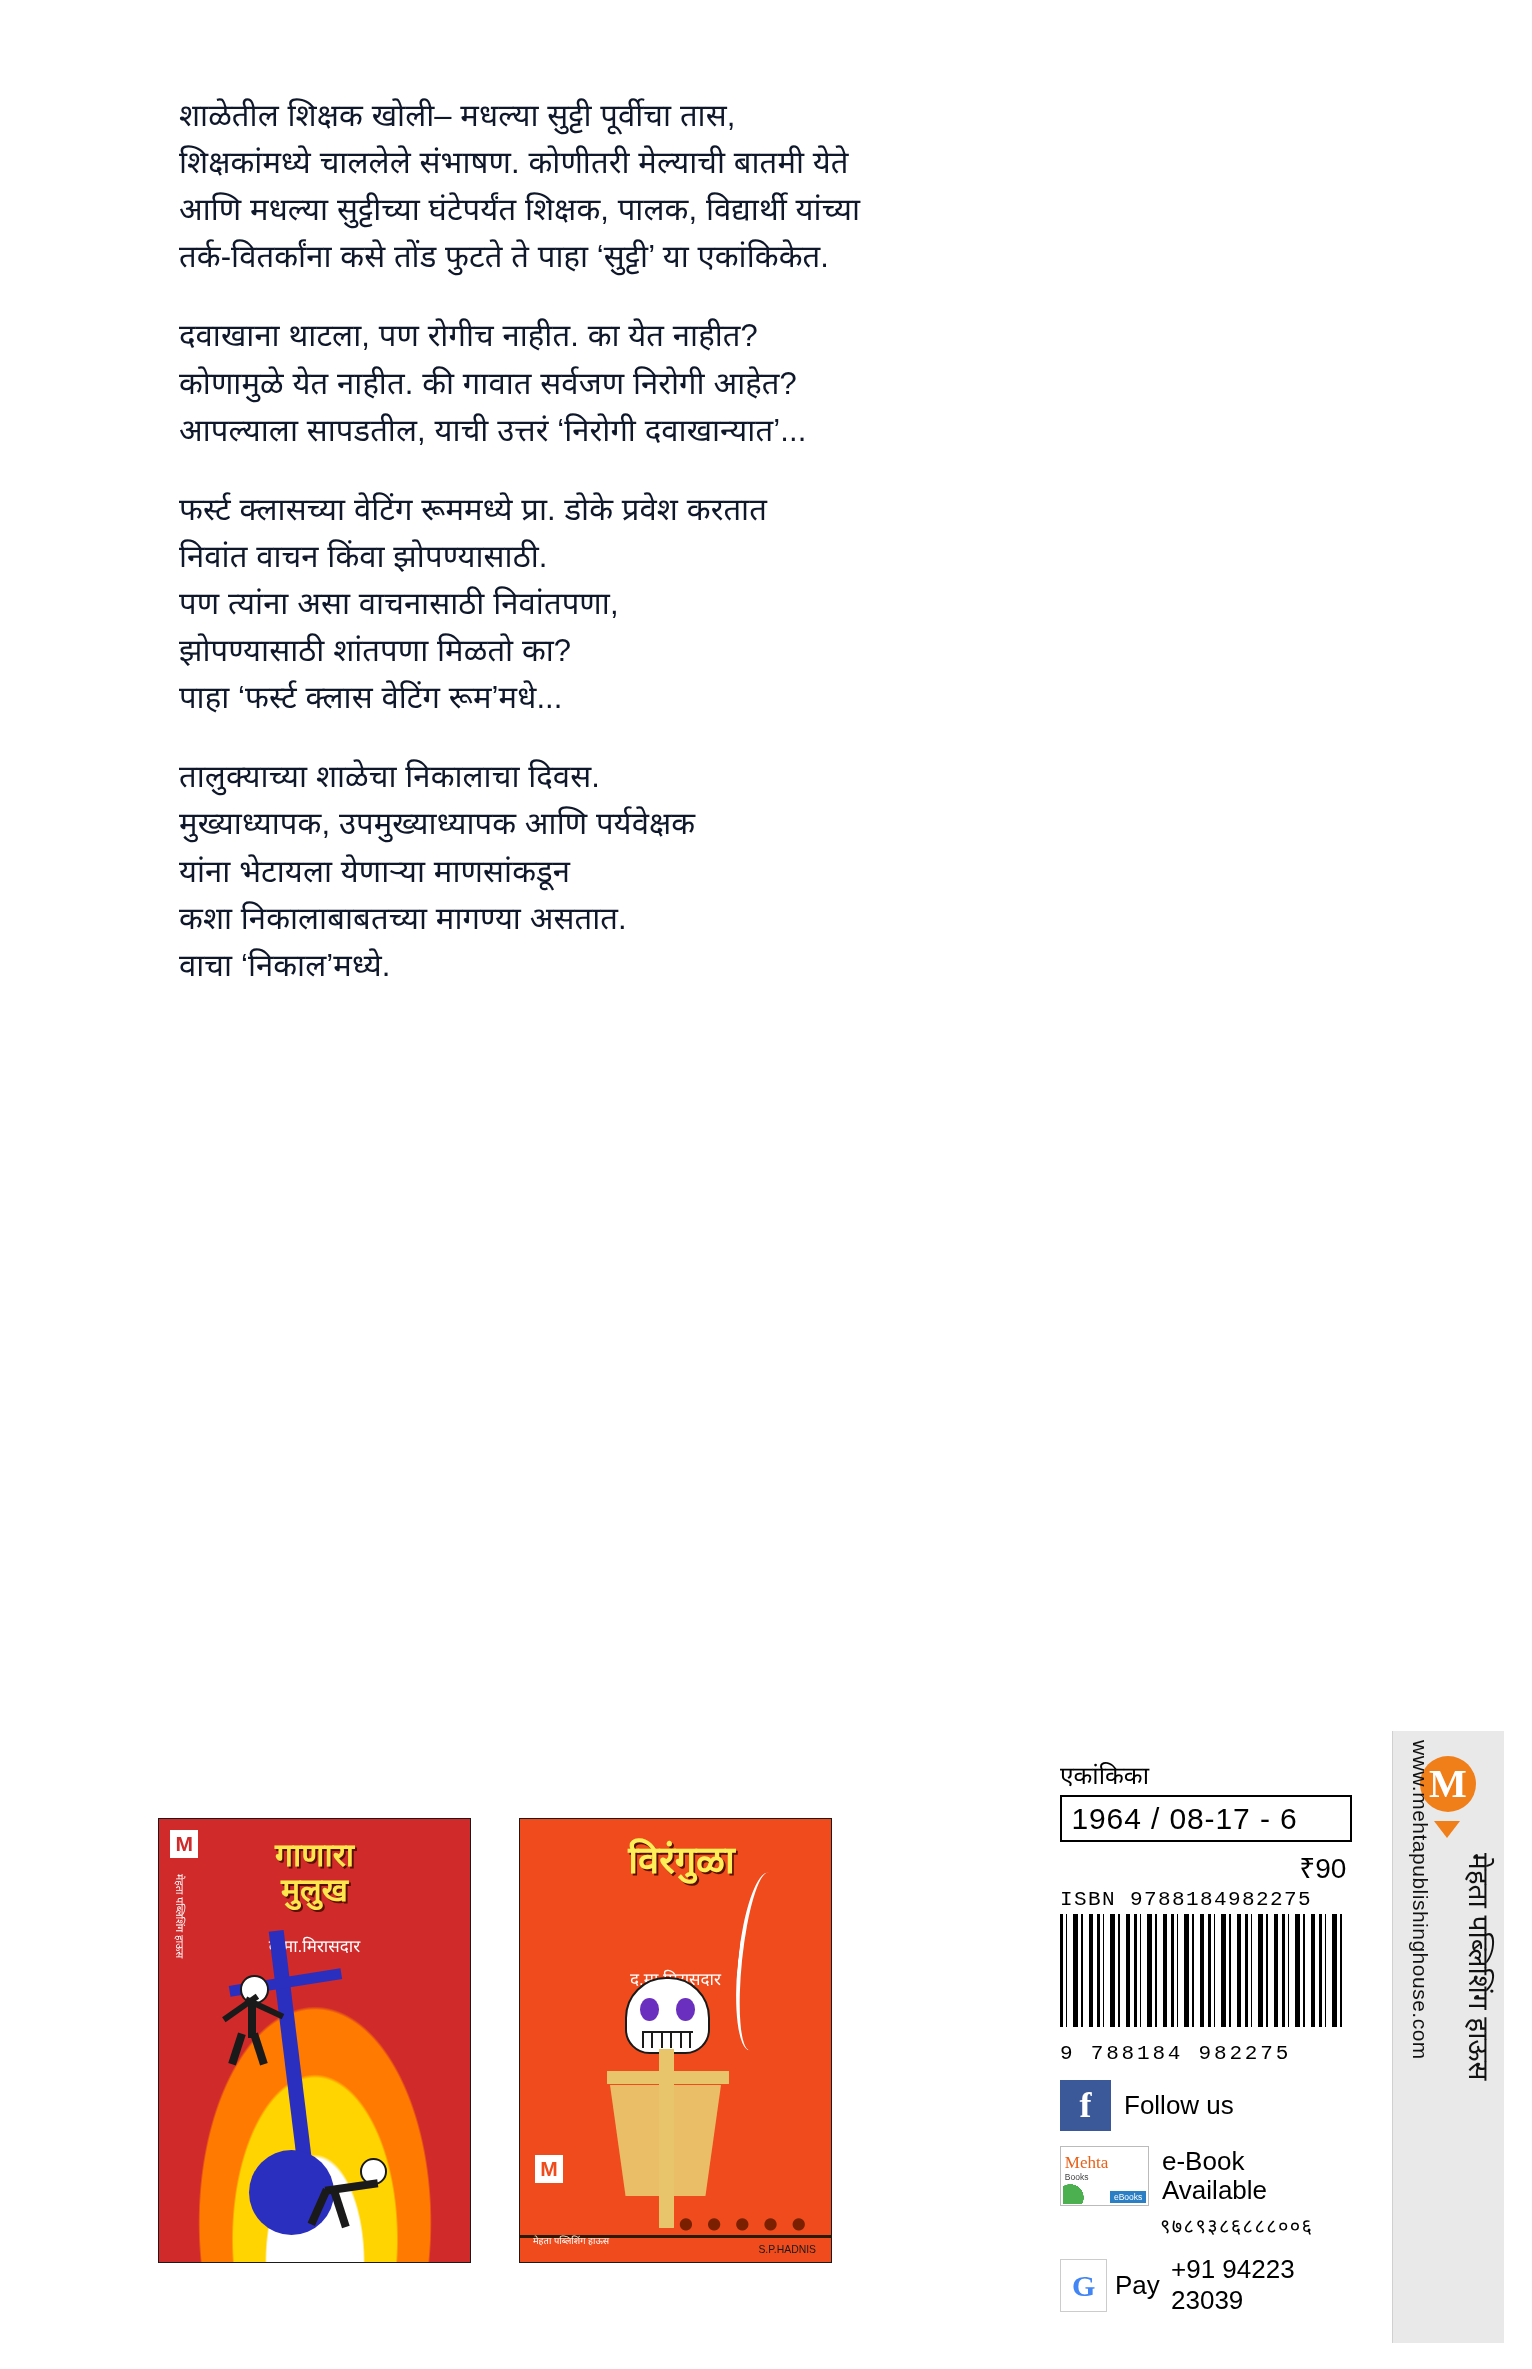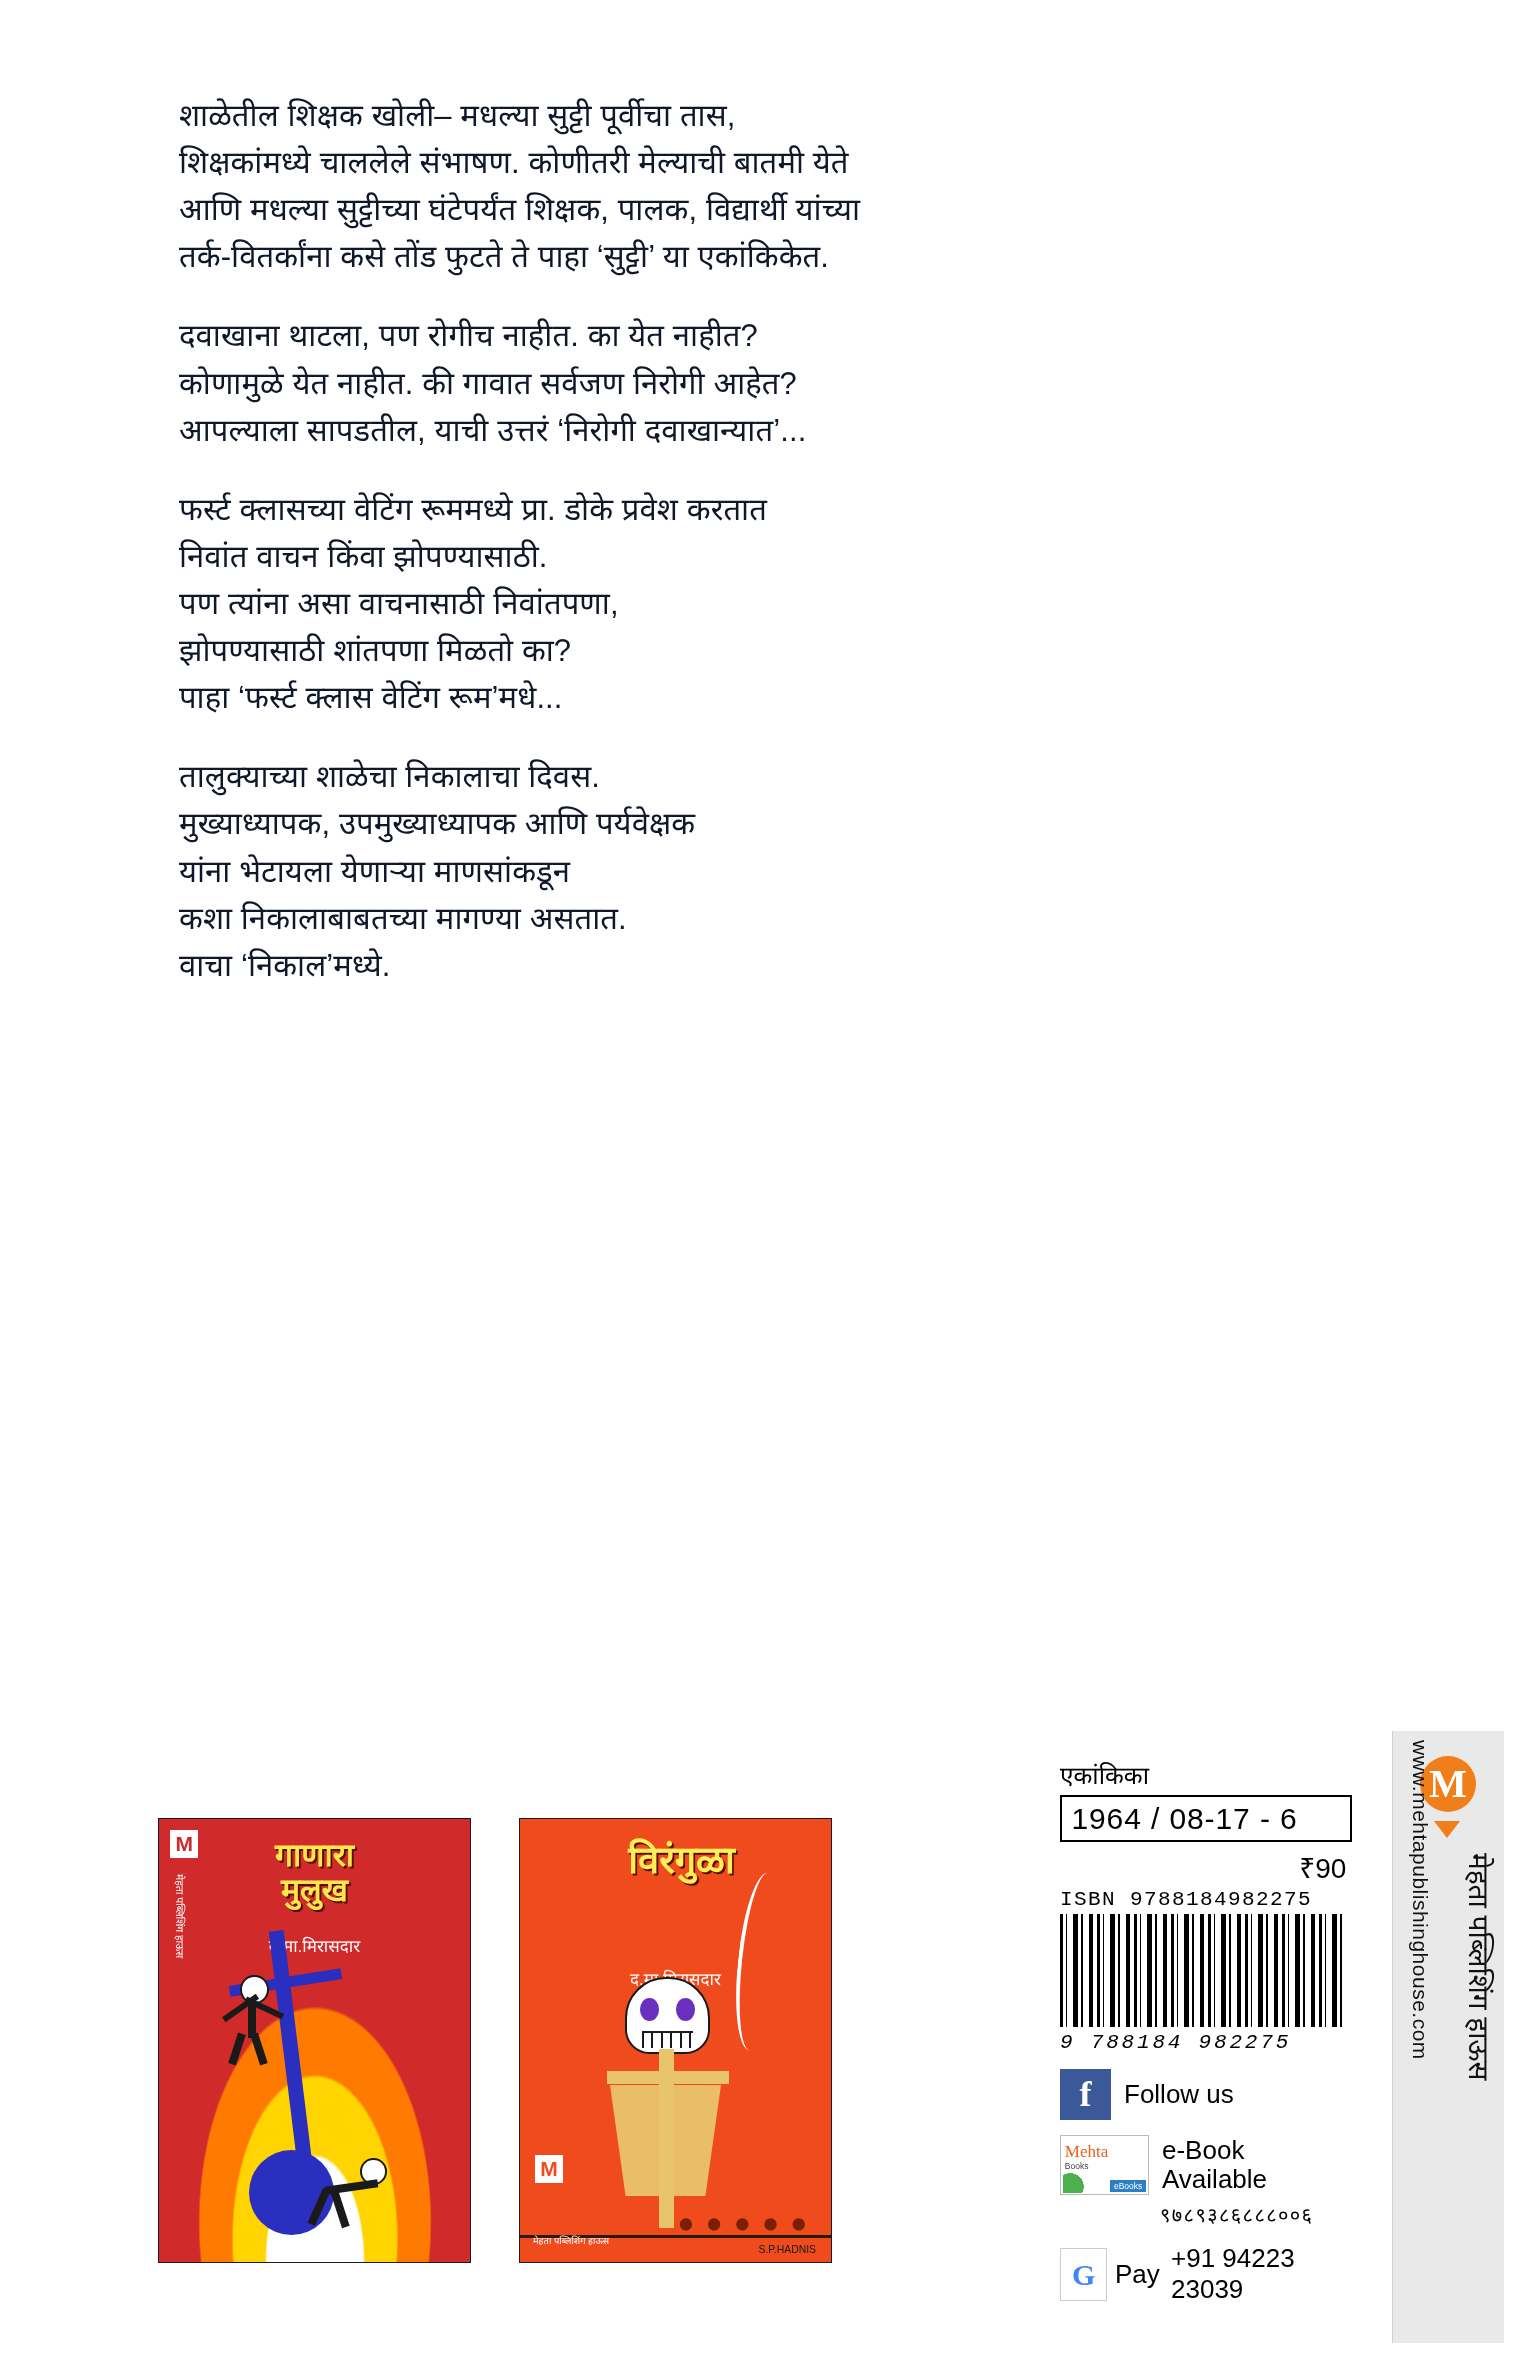--- a/index.html
+++ b/index.html
@@ -259,22 +259,21 @@
       #000 0 2.8px, #fff 2.8px 5.6px,
       #000 5.6px 7.5px, #fff 7.5px 13px,
       #000 13px 18px, #fff 18px 21px,
       #000 21px 22.6px, #fff 22.6px 29px,
       #000 29px 33px, #fff 33px 37px);
   }
   .barcode-digits {
     font-family: "Liberation Mono", monospace;
     font-size: 21px;
     letter-spacing: 2.8px;
-    margin-top: 4px;
-    font-style: italic;
+    margin-top: 15px;
   }
   .row {
     display: flex;
     align-items: center;
     margin-top: 15px;
   }
   .fb-icon {
     width: 51px; height: 51px;
     background: #3b5998;
     color: #fff;

